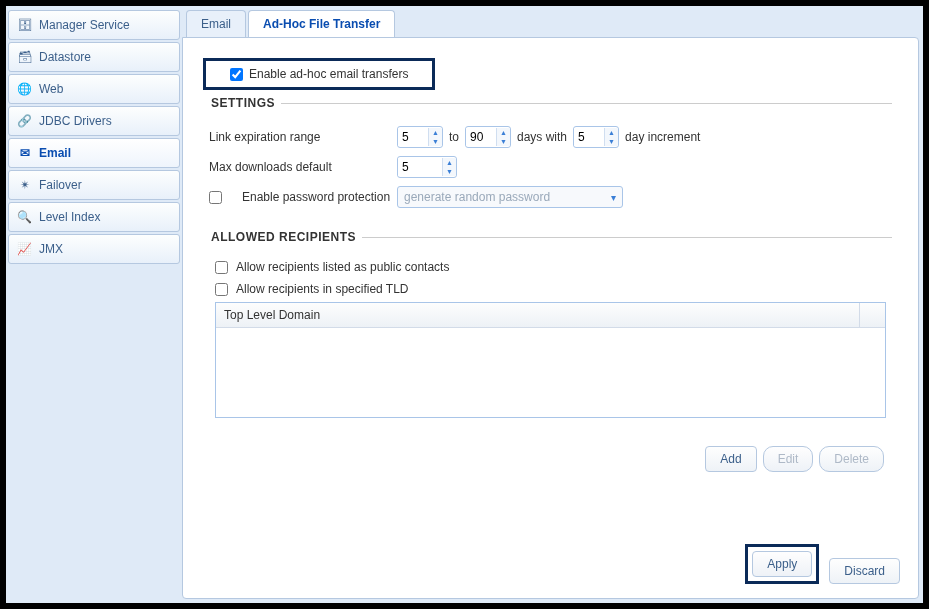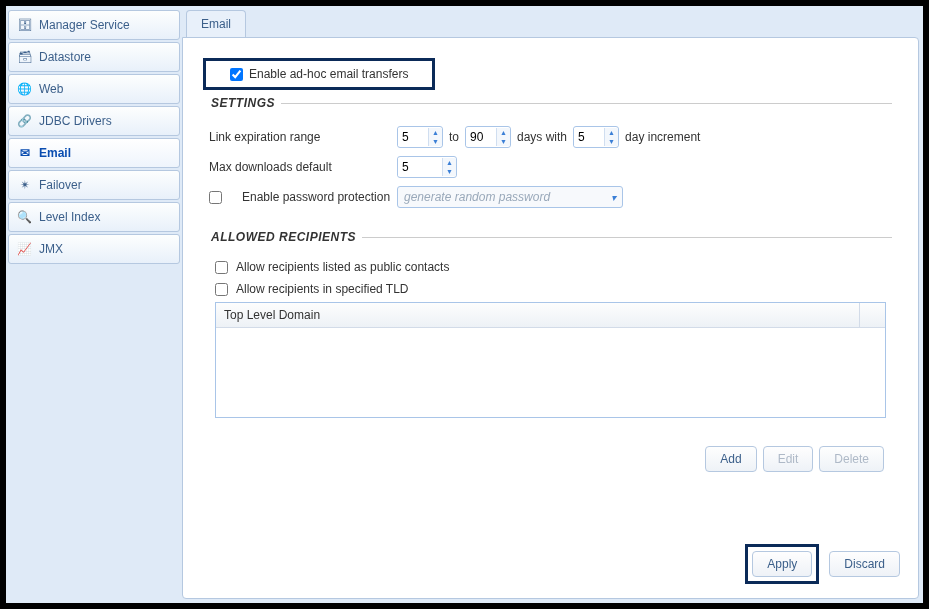--- a/index.html
+++ b/index.html
@@ -99,21 +99,20 @@
   border: none;
   border-top: 1px solid #ccc;
   padding: 12px 0 4px 0;
   margin-left: 6px;
   margin-right: 6px;
 }
 fieldset legend {
   font-weight: bold;
   padding: 0 6px 0 2px;
   letter-spacing: 0.5px;
-  font-style: italic;
 }
 .row {
   display: flex;
   align-items: center;
   padding: 4px 0;
 }
 .row-label {
   width: 188px;
 }
 .spinner {
@@ -151,21 +150,20 @@
 .combo {
   border: 1px solid #a9c5e8;
   border-radius: 3px;
   background: #f7f9fc;
   color: #9aa9ba;
   padding: 3px 6px;
   width: 226px;
   display: flex;
   justify-content: space-between;
   align-items: center;
-  font-style: italic;
 }
 .combo .chev { color: #3b7fd6; font-size: 10px; }
 .chk-row {
   display: flex;
   align-items: center;
   gap: 8px;
   padding: 4px 6px;
 }
 .grid {
   border: 1px solid #a9c5e8;
@@ -198,28 +196,29 @@
   background: linear-gradient(#fefefe, #eef2f7);
   border: 1px solid #b5c8e0;
   border-radius: 4px;
   padding: 5px 14px;
   color: #3b5f8a;
   cursor: pointer;
 }
 .btn.disabled {
   color: #aeb9c7;
   cursor: default;
+  border-radius: 10px;
 }
 .bottom-bar {
   position: absolute;
   right: 18px;
   bottom: 14px;
   display: flex;
   gap: 10px;
-  align-items: center;
+  align-items: flex-end;
 }
 .apply-wrap {
   border: 3px solid #0b2a58;
   padding: 4px;
 }
 input[type="checkbox"] {
   width: 13px; height: 13px;
 }
 </style>
 </head>
@@ -257,20 +256,21 @@
     </div>
     <div class="sidebar-item">
       <span class="icon">📈</span>
       <span>JMX</span>
     </div>
   </div>
 
   <div class="main">
     <div class="tabs">
       <div class="tab">Email</div>
+      <div class="tab active">Ad-Hoc File Transfer</div>
     </div>
 
     <div class="content">
       <div class="form-area">
 
         <div class="enable-row">
           <input type="checkbox" checked="" style="">
           <span>Enable ad-hoc email transfers</span>
         </div>
 

